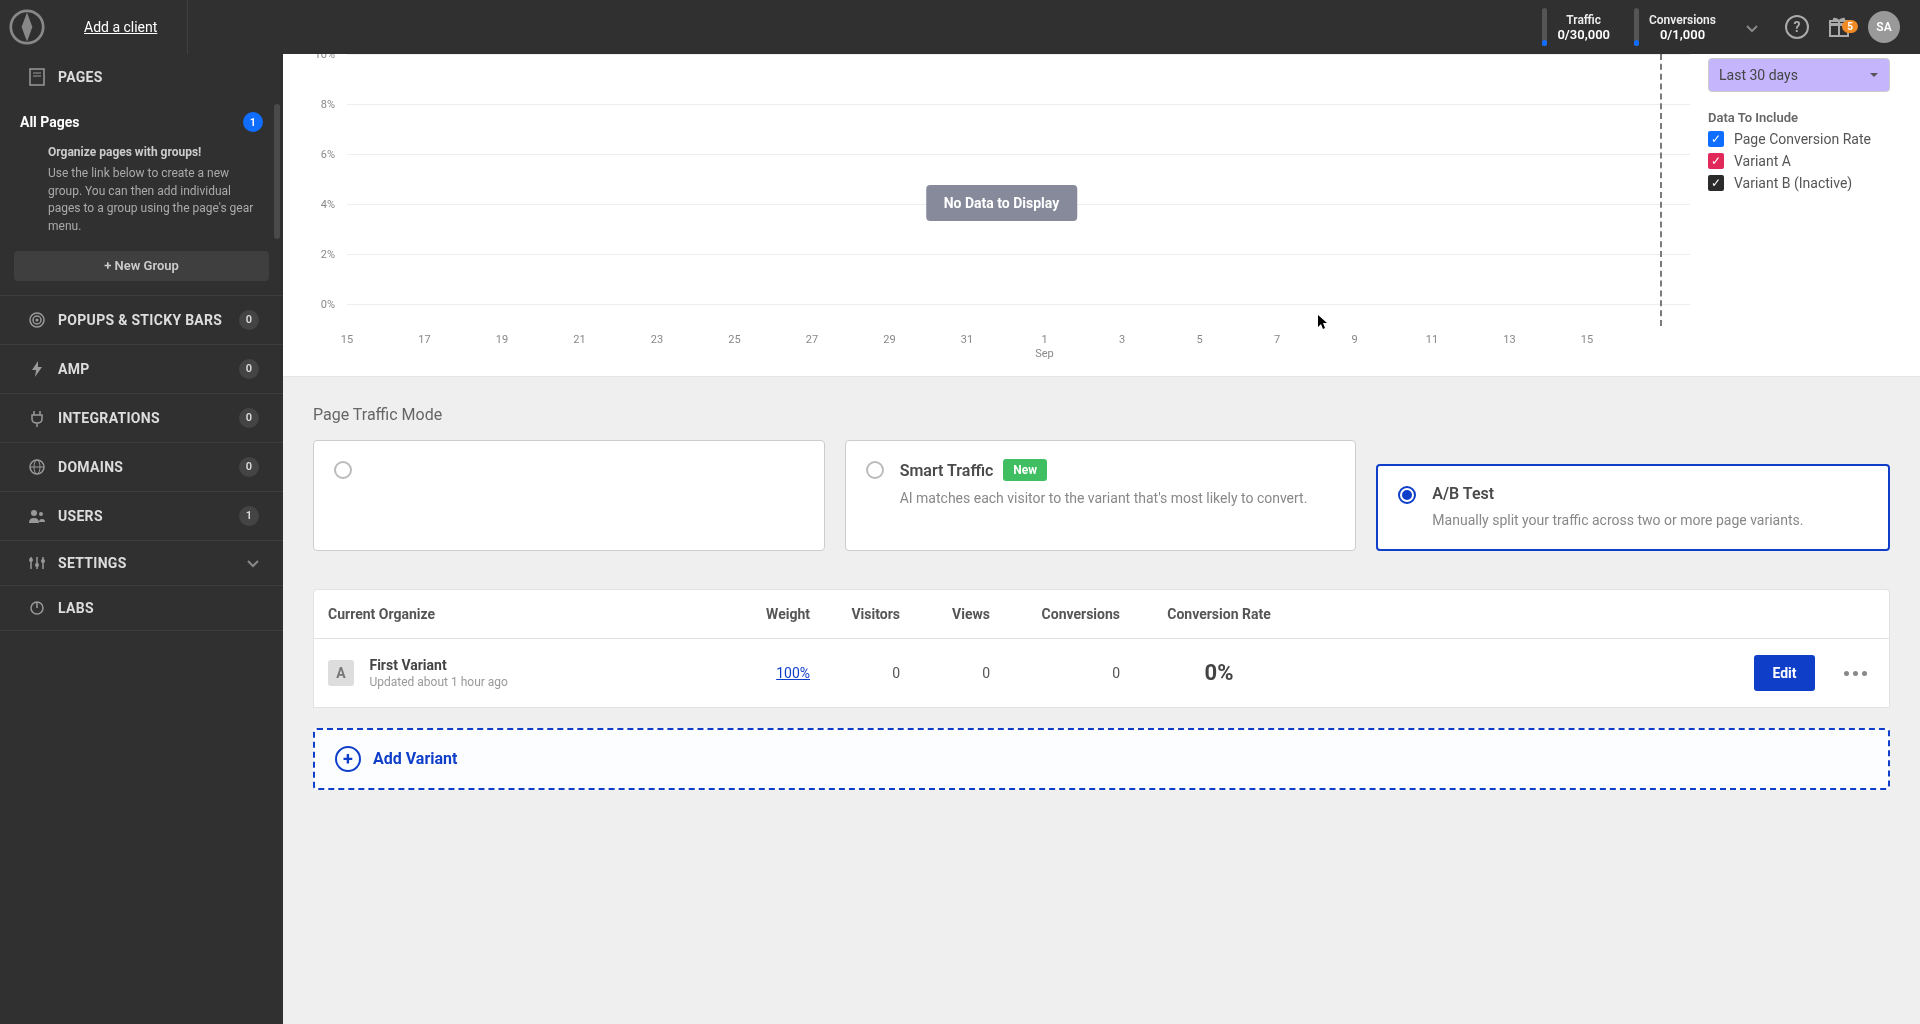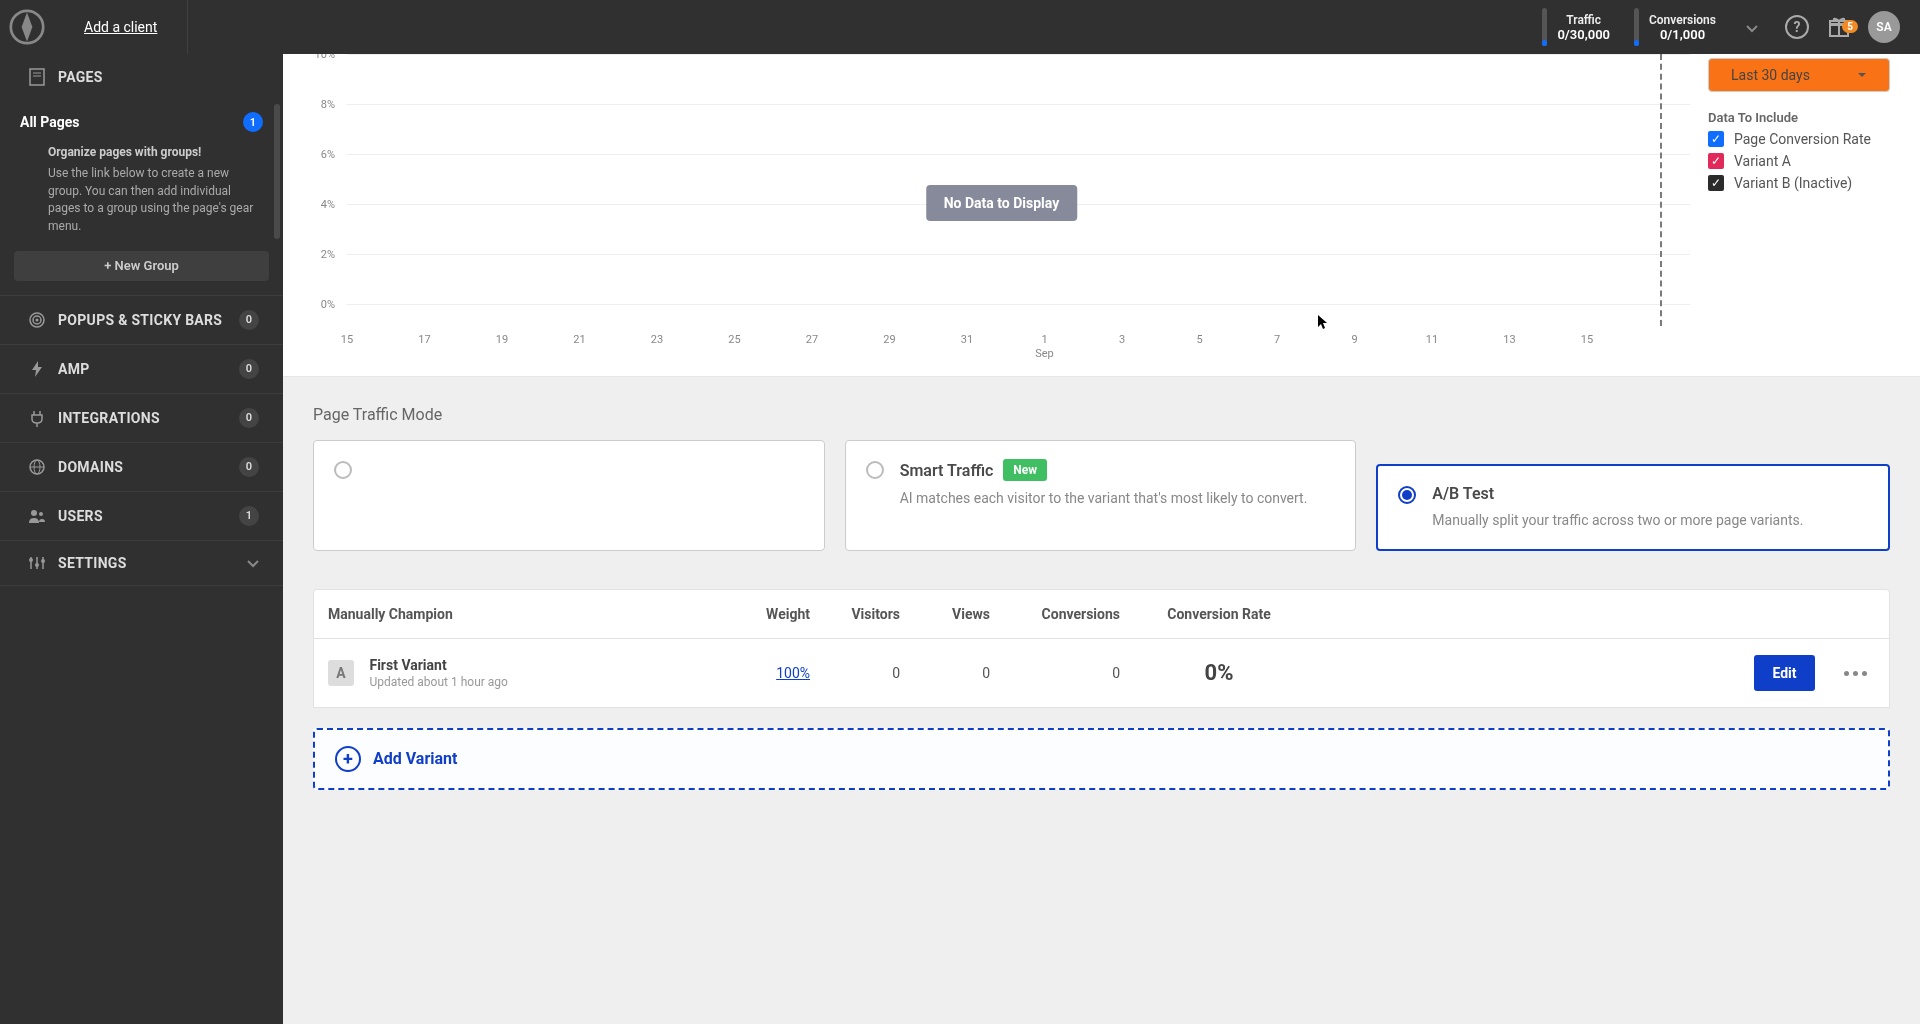--- a/index.html
+++ b/index.html
@@ -45,21 +45,21 @@
 .chart-plot { flex:1; position:relative; height: 310px; }
 .yaxis-label { position:absolute; right: calc(100% - 22px); font-size:11px; color:#888; transform: translateY(-50%); }
 .grid-line { position:absolute; left:34px; right:0; height:1px; background:#eee; }
 .xaxis-label { position:absolute; bottom:18px; font-size:11px; color:#888; transform:translateX(-50%); }
 .month-label { position:absolute; bottom:4px; font-size:11px; color:#888; transform:translateX(-50%); }
 .no-data-pill { position:absolute; left:50%; top:48%; transform:translate(-50%,-50%); background:#868a9a; color:#fff; font-weight:700; font-size:14px; padding:10px 18px; border-radius:4px; }
 .vdash { position:absolute; top:0; bottom:38px; border-left:2px dashed #7a7a7a; }
 
 .chart-controls { width: 200px; padding-left: 18px; padding-top:4px;}
 .ctrl-label { font-size:13px; color:#666; font-weight:600; margin-bottom:6px; }
-.date-select { width:100%; border:1px solid #ccc; border-radius:4px; padding:8px 22px; font-size:14px; color:#444; background:#f97316; display:flex; align-items:center; justify-content:space-between; cursor:pointer; margin-bottom:18px;}
+.date-select { width:100%; border:1px solid #ccc; border-radius:4px; padding:8px 10px; font-size:14px; color:#444; background:#c4b5fd; display:flex; align-items:center; justify-content:space-between; cursor:pointer; margin-bottom:18px;}
 .check-row { display:flex; align-items:center; gap:10px; margin:6px 0; font-size:14px; color:#555;}
 .cbox { width:16px; height:16px; border-radius:2px; display:flex; align-items:center; justify-content:center; color:#fff; font-size:12px;}
 .cbox.blue { background:#0f6dff; }
 .cbox.red { background:#e12a5a; }
 .cbox.dark { background:#2b2b2b; }
 
 .mode-section { padding: 28px 30px; }
 .mode-title { font-size:16px; color:#666; font-weight:400; margin-bottom:16px; }
 .mode-cards { display:flex; gap:20px; }
 .mode-card { flex:1; background:#fff; border:1px solid #ccc; border-radius:4px; padding:18px 20px; display:flex; gap:16px; cursor:pointer; }
@@ -254,20 +254,31 @@
               <circle cx="15" cy="6" r="2" fill="#999"></circle>
             </svg>
           </span>
         <span class="slabel">SETTINGS</span>
         <span class="side-caret"><svg width="12" height="8" viewBox="0 0 12 8">
               <path d="M1 1 L6 6 L11 1" stroke="#888" stroke-width="2" fill="none"></path>
             </svg></span>
       </div>
     </div>
 
+    <div class="side-sec">
+      <div class="side-item">
+        <span class="sicon">
+            <svg width="16" height="16" viewBox="0 0 16 16">
+              <circle cx="8" cy="8" r="6" fill="none" stroke="#999" stroke-width="1.5"></circle>
+              <line x1="8" y1="2" x2="8" y2="8" stroke="#999" stroke-width="1.5"></line>
+            </svg>
+          </span>
+        <span class="slabel">LABS</span>
+      </div>
+    </div>
   </div>
 
   <div class="main">
     <div class="chart-area">
       <div class="chart-plot">
         <span class="yaxis-label" style="top:0">10%</span>
         <div class="grid-line" style="top:0"></div>
         <span class="yaxis-label" style="top:50px">8%</span>
         <div class="grid-line" style="top:50px"></div>
         <span class="yaxis-label" style="top:100px">6%</span>
@@ -352,21 +363,21 @@
           <div>
             <div class="card-title">A/B Test</div>
             <div class="card-desc">Manually split your traffic across two or more page variants.</div>
           </div>
         </div>
       </div>
     </div>
 
     <div class="table-wrap">
       <div class="thead">
-        <div class="th col-champ">Manually Champion</div>
+        <div class="th col-champ">Current Organize</div>
         <div class="th col-weight">Weight</div>
         <div class="th col-visitors">Visitors</div>
         <div class="th col-views">Views</div>
         <div class="th col-conv">Conversions</div>
         <div class="th col-rate">Conversion Rate</div>
         <div class="th col-actions"></div>
       </div>
       <div class="trow">
         <div class="td col-champ" style="font-weight:400">
           <span class="variant-tag">A</span>

